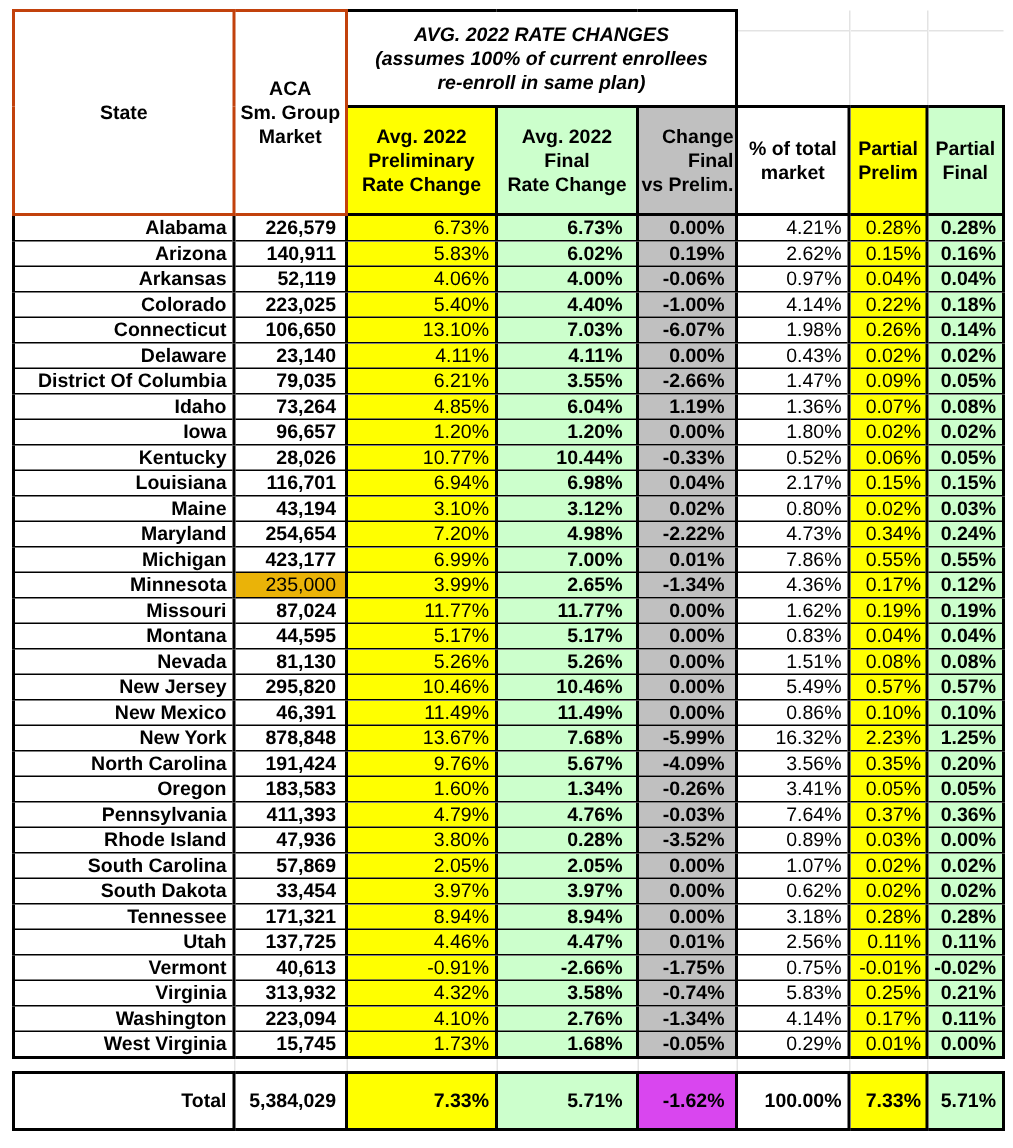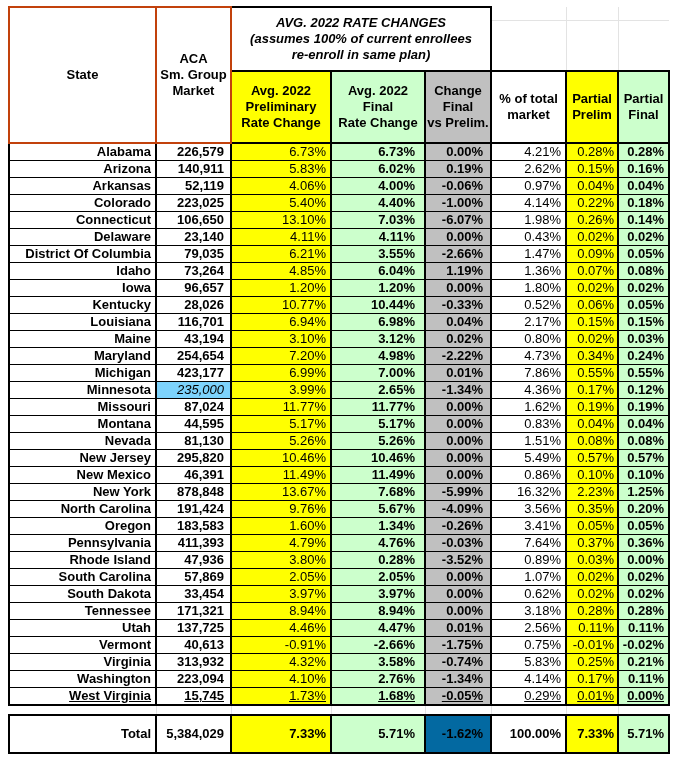--- a/index.html
+++ b/index.html
@@ -21,54 +21,54 @@
   tr.h1{height:64px} tr.h2{height:72px}
   th{font-weight:bold;text-align:center;vertical-align:middle;background:#fff;}
   th.corner{border:2px solid #c2410c;}
   th.avgbox{border:2px solid #000;white-space:pre-line;font-size:13px;font-style:italic;}
   th.blank{border:none;background:
       linear-gradient(#e3e3e3,#e3e3e3) no-repeat 0 13px / 100% 1px;}
   th.blank.gl{border-left:1px solid #e3e3e3;}
   th.sub{border:2px solid #000;white-space:pre-line;}
   th.yellow{background:#ffff00;}
   th.green{background:#ccffcc;}
-  th.gray{background:#c0c0c0;}
+  th.gray{background:#c0c0c0;text-align:right;}
   tr.h2 th{border-top:2px solid #000;border-bottom:2px solid #000;}
 
   
   tbody td{
     height:17px;border:1px solid #000;
     border-left-width:2px;border-right-width:2px;
     text-align:right;vertical-align:middle;padding:0 4px 0 0;
     white-space:nowrap;
   }
   td.state{font-weight:bold;padding-right:4px;}
   td.market{font-weight:bold;padding-right:6px;}
-  td.market.estimate{font-weight:normal;font-style:italic;background:#7dd3fc;}
+  td.market.estimate{font-weight:normal;background:#eab308;}
   td.prelim{background:#ffff00;font-weight:normal;}
   td.final{background:#ccffcc;font-weight:bold;padding-right:9px;}
   td.change{background:#c0c0c0;font-weight:bold;padding-right:7px;}
   td.pct{background:#fff;font-weight:normal;}
   td.pp{background:#ffff00;font-weight:normal;padding-right:3px;}
   td.pf{background:#ccffcc;font-weight:bold;}
-  tbody tr:last-child td{border-bottom:2px solid #000;text-decoration:underline;}
+  tbody tr:last-child td{border-bottom:2px solid #000;}
 
   
   tr.gap{height:10px;}
   tr.gap td{border:none;border-left:1px solid #e3e3e3;height:10px;background:#fff;}
   tr.gap td:first-child{border-left:none;}
   tr.total{height:38px;}
   tr.total td{
     height:21px;border:2px solid #000;font-weight:bold;
     text-align:right;vertical-align:middle;padding:0 4px 0 0;white-space:nowrap;
   }
   tr.total td.market{padding-right:6px;}
   tr.total td.prelim{background:#ffff00;}
   tr.total td.final{background:#ccffcc;padding-right:9px;}
-  tr.total td.change{background:#0369a1;padding-right:7px;}
+  tr.total td.change{background:#d946ef;padding-right:7px;}
   tr.total td.pp{background:#ffff00;padding-right:3px;}
   tr.total td.pf{background:#ccffcc;}
 </style>
 </head>
 <body>
 
 <div class="sheet">
 <table>
   <colgroup>
     <col class="c1">

